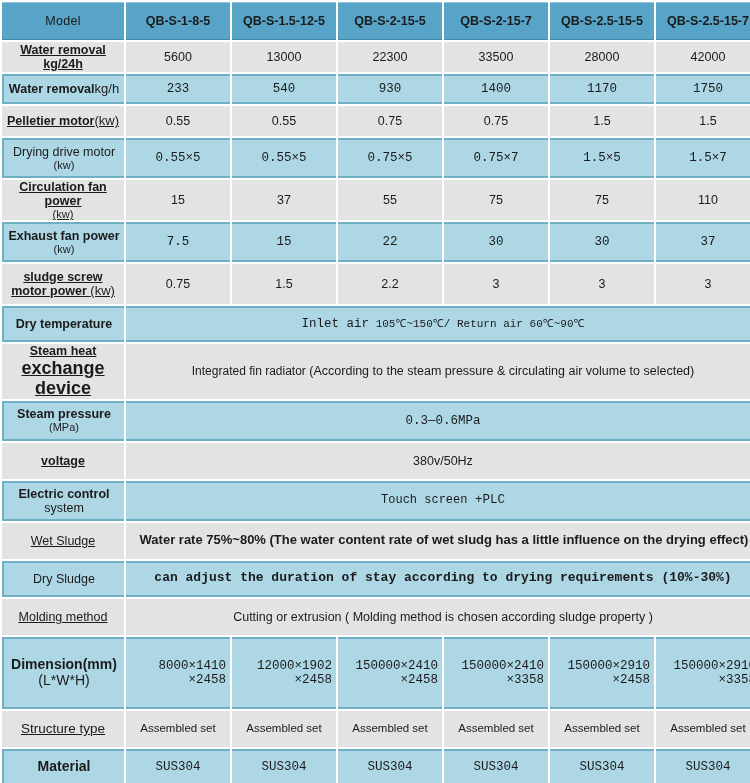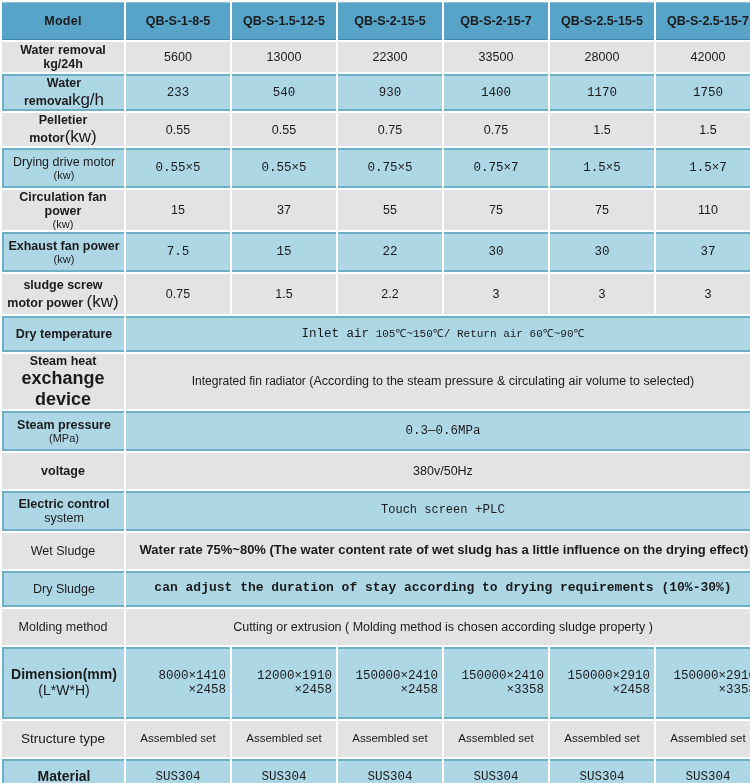--- a/index.html
+++ b/index.html
@@ -34,58 +34,58 @@
   
   col.c-label { width: 122px; }
   col.c-data  { width: 104px; }
 
   
   .hdr {
     background: #57a4c8;
     color: #ffffff;
     height: 36px;
     font-size: 15px;
-    font-weight: 700;
+    font-weight: 400;
     border-top: 1px solid #8fc3dc;
     border-bottom: 1px solid #3f87ab;
   }
   .hdr.model {
     font-size: 20px;
     letter-spacing: .3px;
   }
   .hdr.code {
     font-size: 13.5px;
     font-weight: 700;
   }
 
   
   .grey  { background: #e3e3e3; }
   .blue  {
     background: #aed7e6;
     border-top: 2px solid #6fafc6;
     border-bottom: 2px solid #6fafc6;
     font-family: Liberation Mono, monospace;
   }
-  .grey-lbl { background: #e3e3e3; }
+  .grey-lbl { background: #e3e3e3; text-decoration: underline; }
   .blue-lbl {
     background: #aed7e6;
     border-top: 2px solid #6fafc6;
     border-bottom: 2px solid #6fafc6;
     border-left: 2px solid #6fafc6;
   }
 
   
   .lbl {
     font-size: 12.5px;
     font-weight: 700;
     text-align: center;
   }
   .lbl .unit {
     font-weight: 400;
-    font-size: 17px;
+    font-size: 13px;
   }
   .lbl .sub {
     display: block;
     font-weight: 400;
     font-size: 11px;
   }
   .lbl.thin { font-weight: 400; margin-top: 20px; }
 
   
   .span-val {
@@ -302,21 +302,21 @@
     <tr class="h-dim">
       <td class="blue-lbl lbl" style="font-size:14px">
         <span>Dimension(mm)</span>
         <span class="sub" style="font-size:14px;font-weight:400">(L*W*H)</span>
       </td>
       <td class="blue">
         <span class="two-line">8000×1410</span>
         <span class="two-line">×2458</span>
       </td>
       <td class="blue">
-        <span class="two-line">12000×1910</span>
+        <span class="two-line">12000×1902</span>
         <span class="two-line">×2458</span>
       </td>
       <td class="blue">
         <span class="two-line">150000×2410</span>
         <span class="two-line">×2458</span>
       </td>
       <td class="blue">
         <span class="two-line">150000×2410</span>
         <span class="two-line">×3358</span>
       </td>

